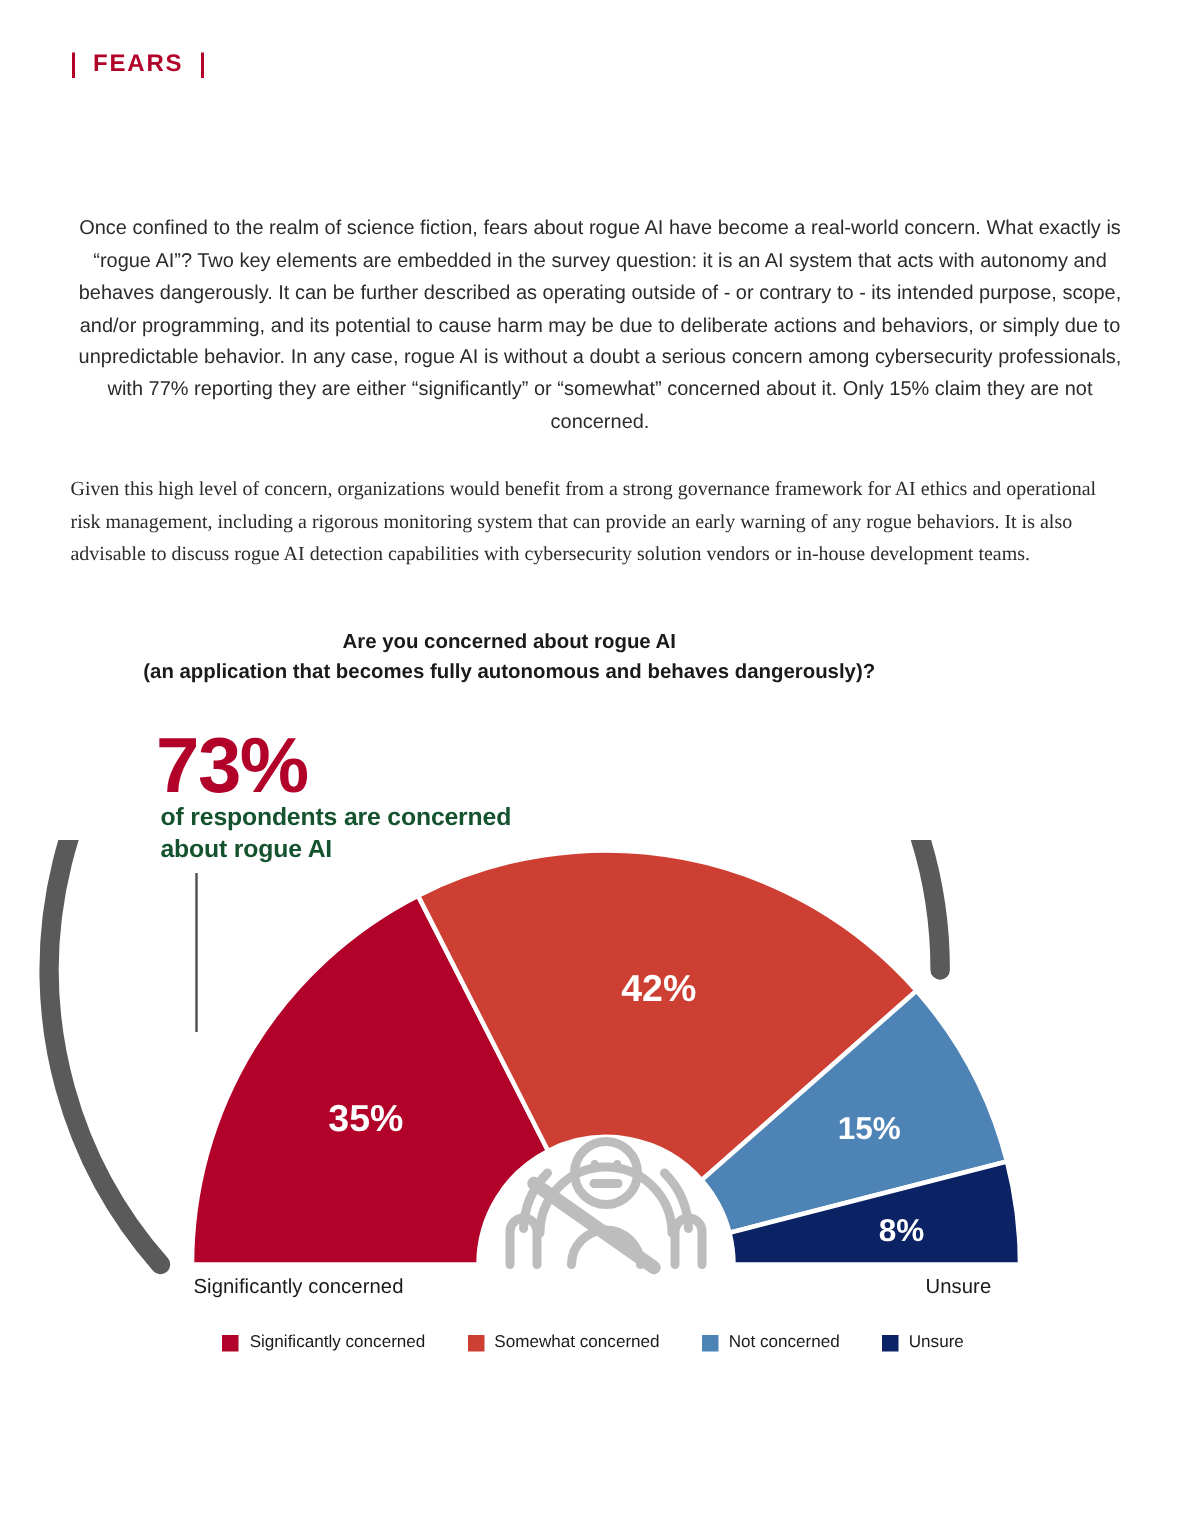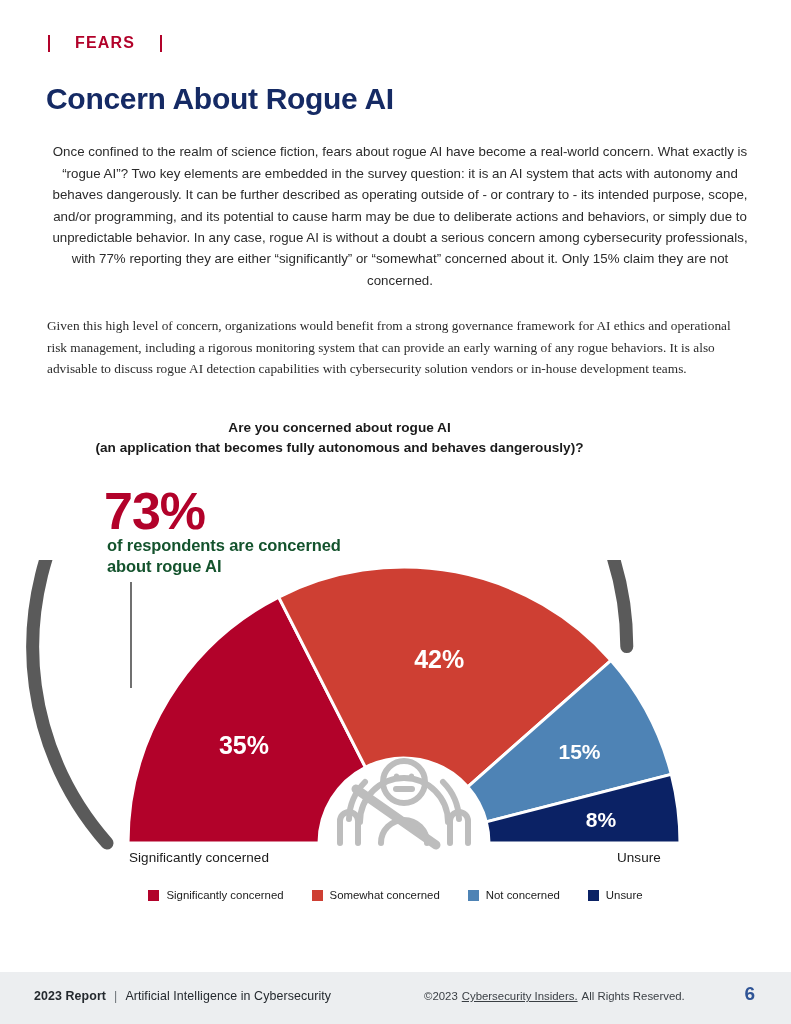--- a/index.html
+++ b/index.html
@@ -11,21 +11,21 @@
     overflow:hidden;
     position:relative;
   }
   .page { position:relative; width:791px; height:1024px; }
 
   
   .eyebrow {
     position:absolute; left:48px; top:34px;
     font-size:16px; font-weight:bold; letter-spacing:1.2px;
     color:#b2022a;
-    display:flex; align-items:center; gap:25px;
+    display:flex; align-items:center; gap:12px;
   }
   .eyebrow .bar { display:inline-block; width:2px; height:17px; background:#b2022a; }
 
   .page-title {
     position:absolute; left:46px; top:62px;
     font-size:30px; font-weight:bold; letter-spacing:-0.3px;
     color:#152a64;
   }
 
   
@@ -97,21 +97,20 @@
 <body>
 
 <div class="page">
 
   <div class="eyebrow">
     <span class="bar"></span>
     <span>FEARS</span>
     <span class="bar"></span>
   </div>
 
-  <h1 class="page-title">Concern About Rogue AI</h1>
 
   <p class="body-copy para1">Once confined to the realm of science fiction, fears about rogue AI have become a real-world concern. What exactly is “rogue AI”? Two key elements are embedded in the survey question: it is an AI system that acts with autonomy and behaves dangerously. It can be further described as operating outside of - or contrary to - its intended purpose, scope, and/or programming, and its potential to cause harm may be due to deliberate actions and behaviors, or simply due to unpredictable behavior. In any case, rogue AI is without a doubt a serious concern among cybersecurity professionals, with 77% reporting they are either “significantly” or “somewhat” concerned about it. Only 15% claim they are not concerned.</p>
   <p class="body-copy para2">Given this high level of concern, organizations would benefit from a strong governance framework for AI ethics and operational risk management, including a rigorous monitoring system that can provide an early warning of any rogue behaviors. It is also advisable to discuss rogue AI detection capabilities with cybersecurity solution vendors or in-house development teams.</p>
 
   <div class="chart-title">
     <div>Are you concerned about rogue AI</div>
     <div>(an application that becomes fully autonomous and behaves dangerously)?</div>
   </div>
 
   <div class="callout-pct">73%</div>
@@ -172,27 +171,14 @@
       <div class="legend-item">
         <span class="legend-swatch" style="background: rgb(78, 131, 181);"></span>
         <span>Not concerned</span>
       </div>
       <div class="legend-item">
         <span class="legend-swatch" style="background: rgb(11, 34, 101);"></span>
         <span>Unsure</span>
       </div>
     </div>
 
-  <div class="footer">
-    <div class="footer-left">
-      <span class="bold">2023 Report</span>
-      <span class="footer-sep">|</span>
-      <span>Artificial Intelligence in Cybersecurity</span>
-    </div>
-    <div class="footer-center">
-      <span>©2023</span>
-      <span class="link">Cybersecurity Insiders.</span>
-      <span>All Rights Reserved.</span>
-    </div>
-    <div class="footer-page">6</div>
-  </div>
 
 </div>
 
 </body></html>

